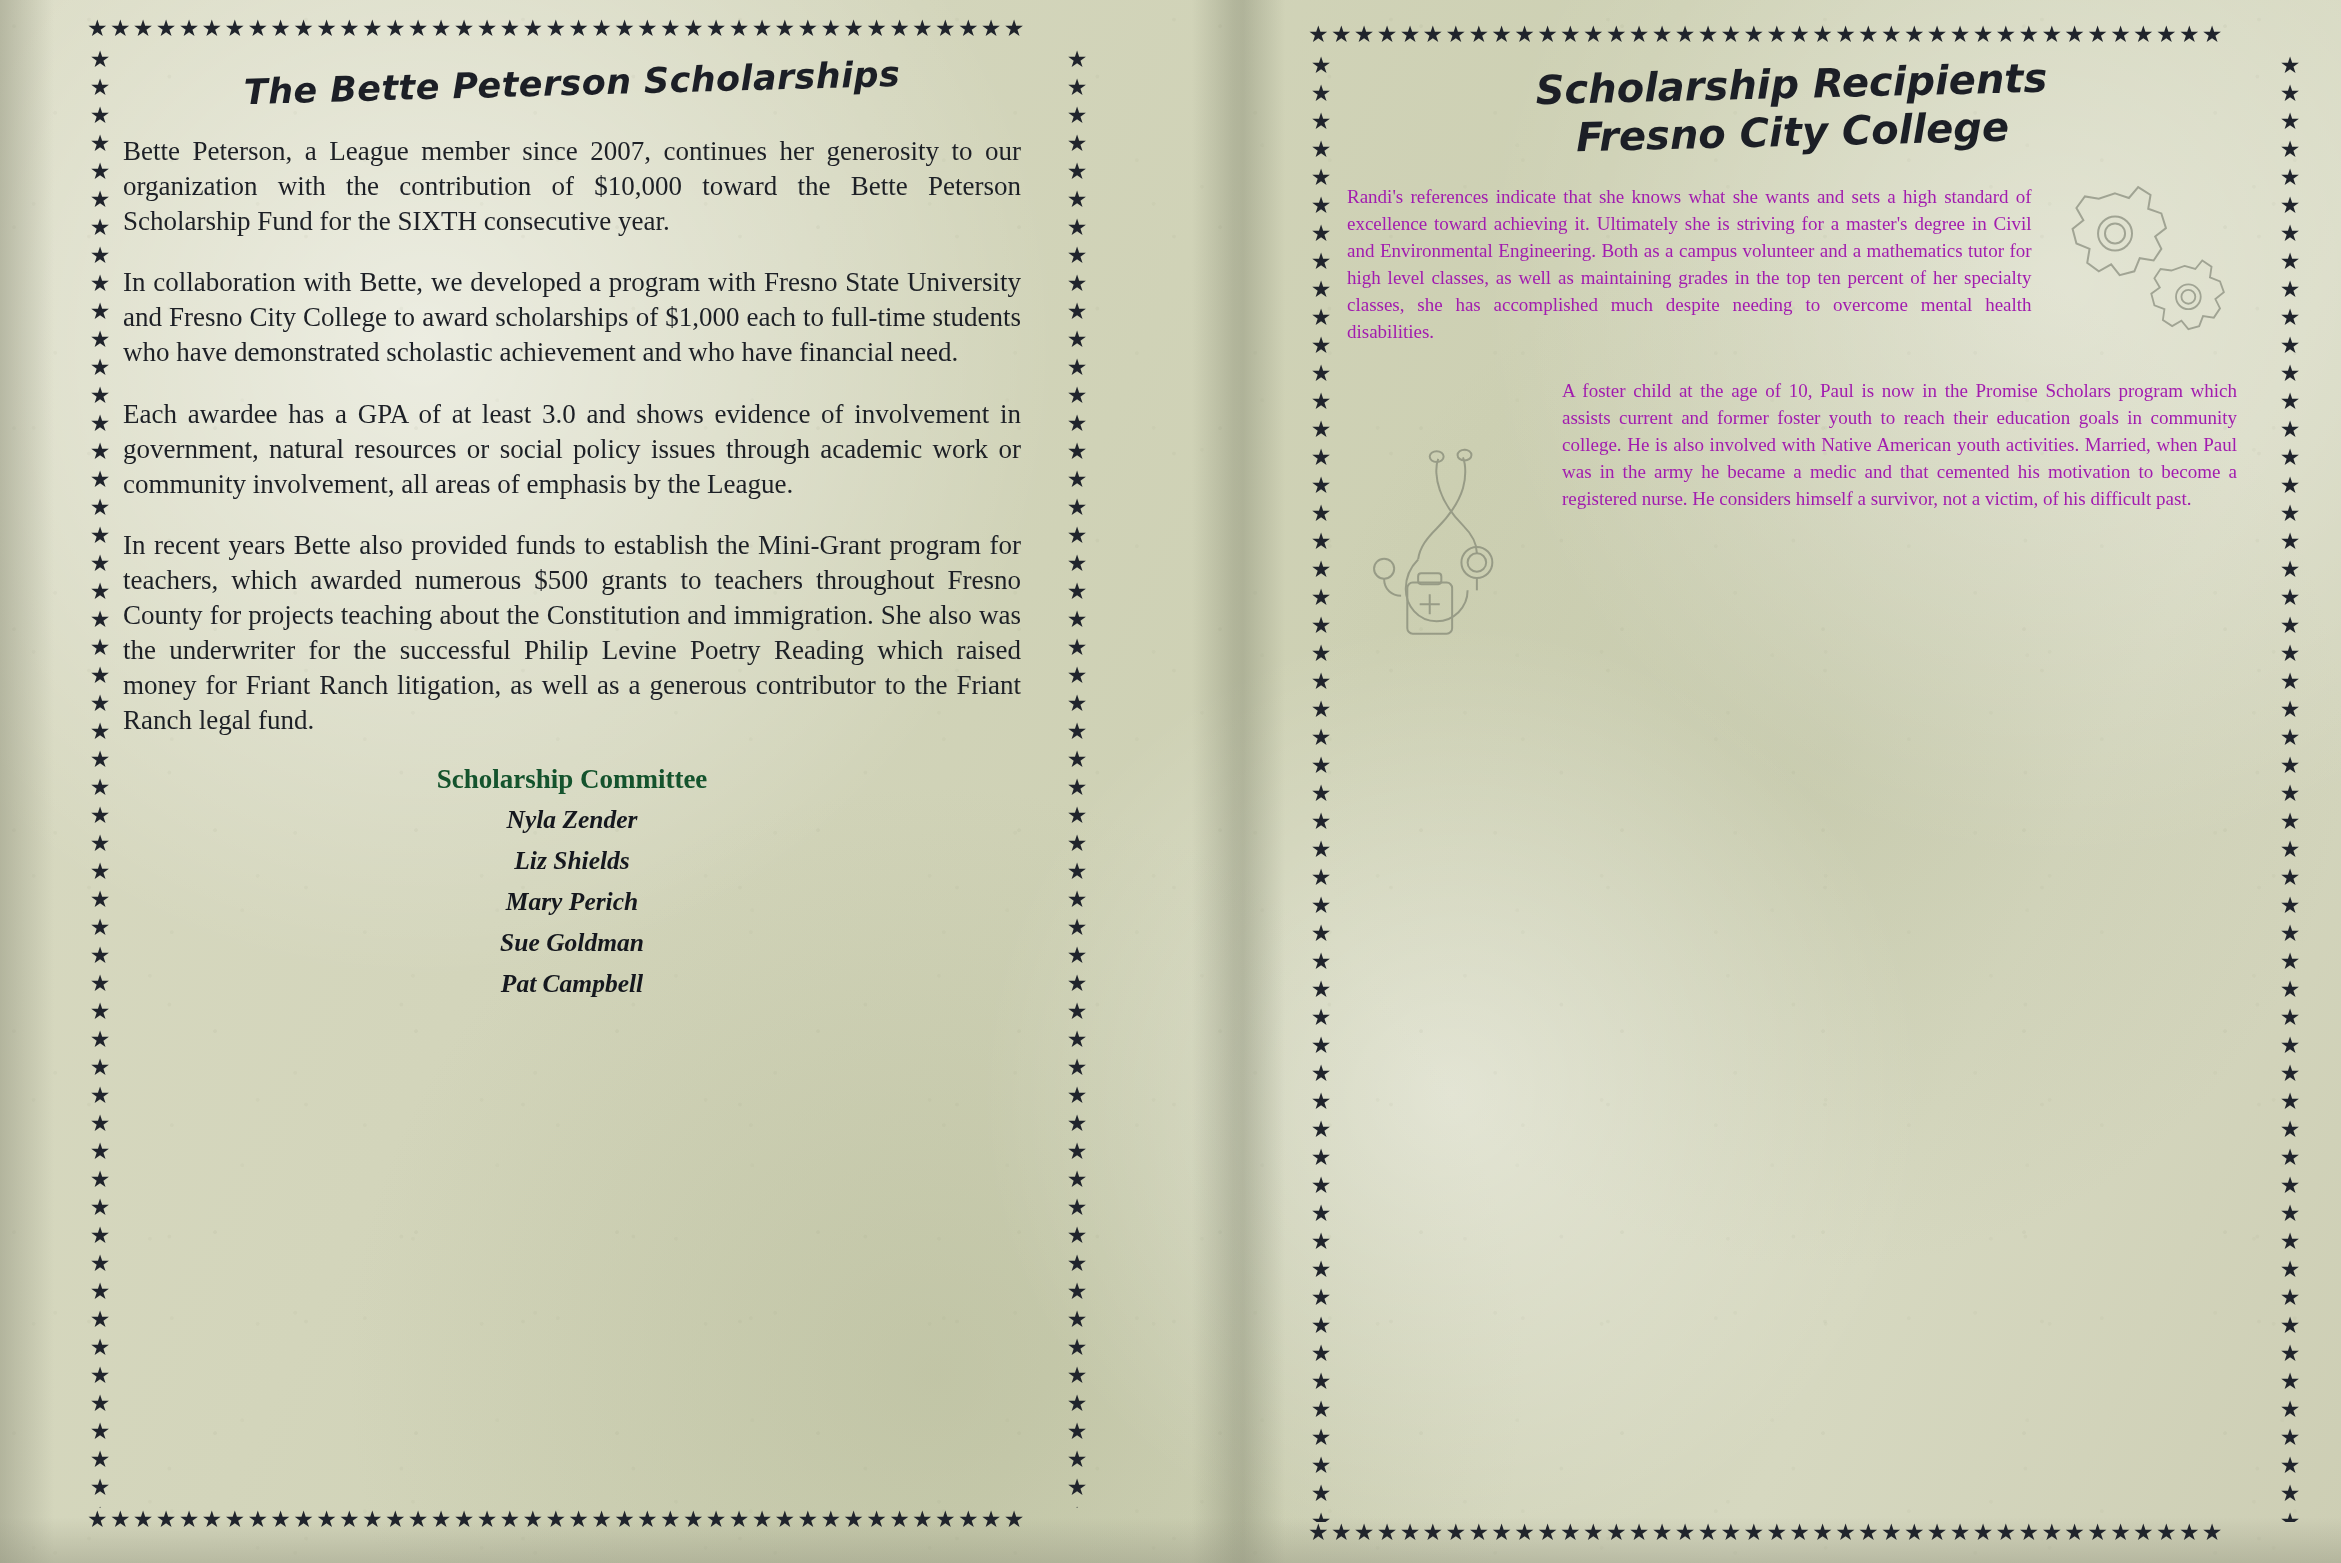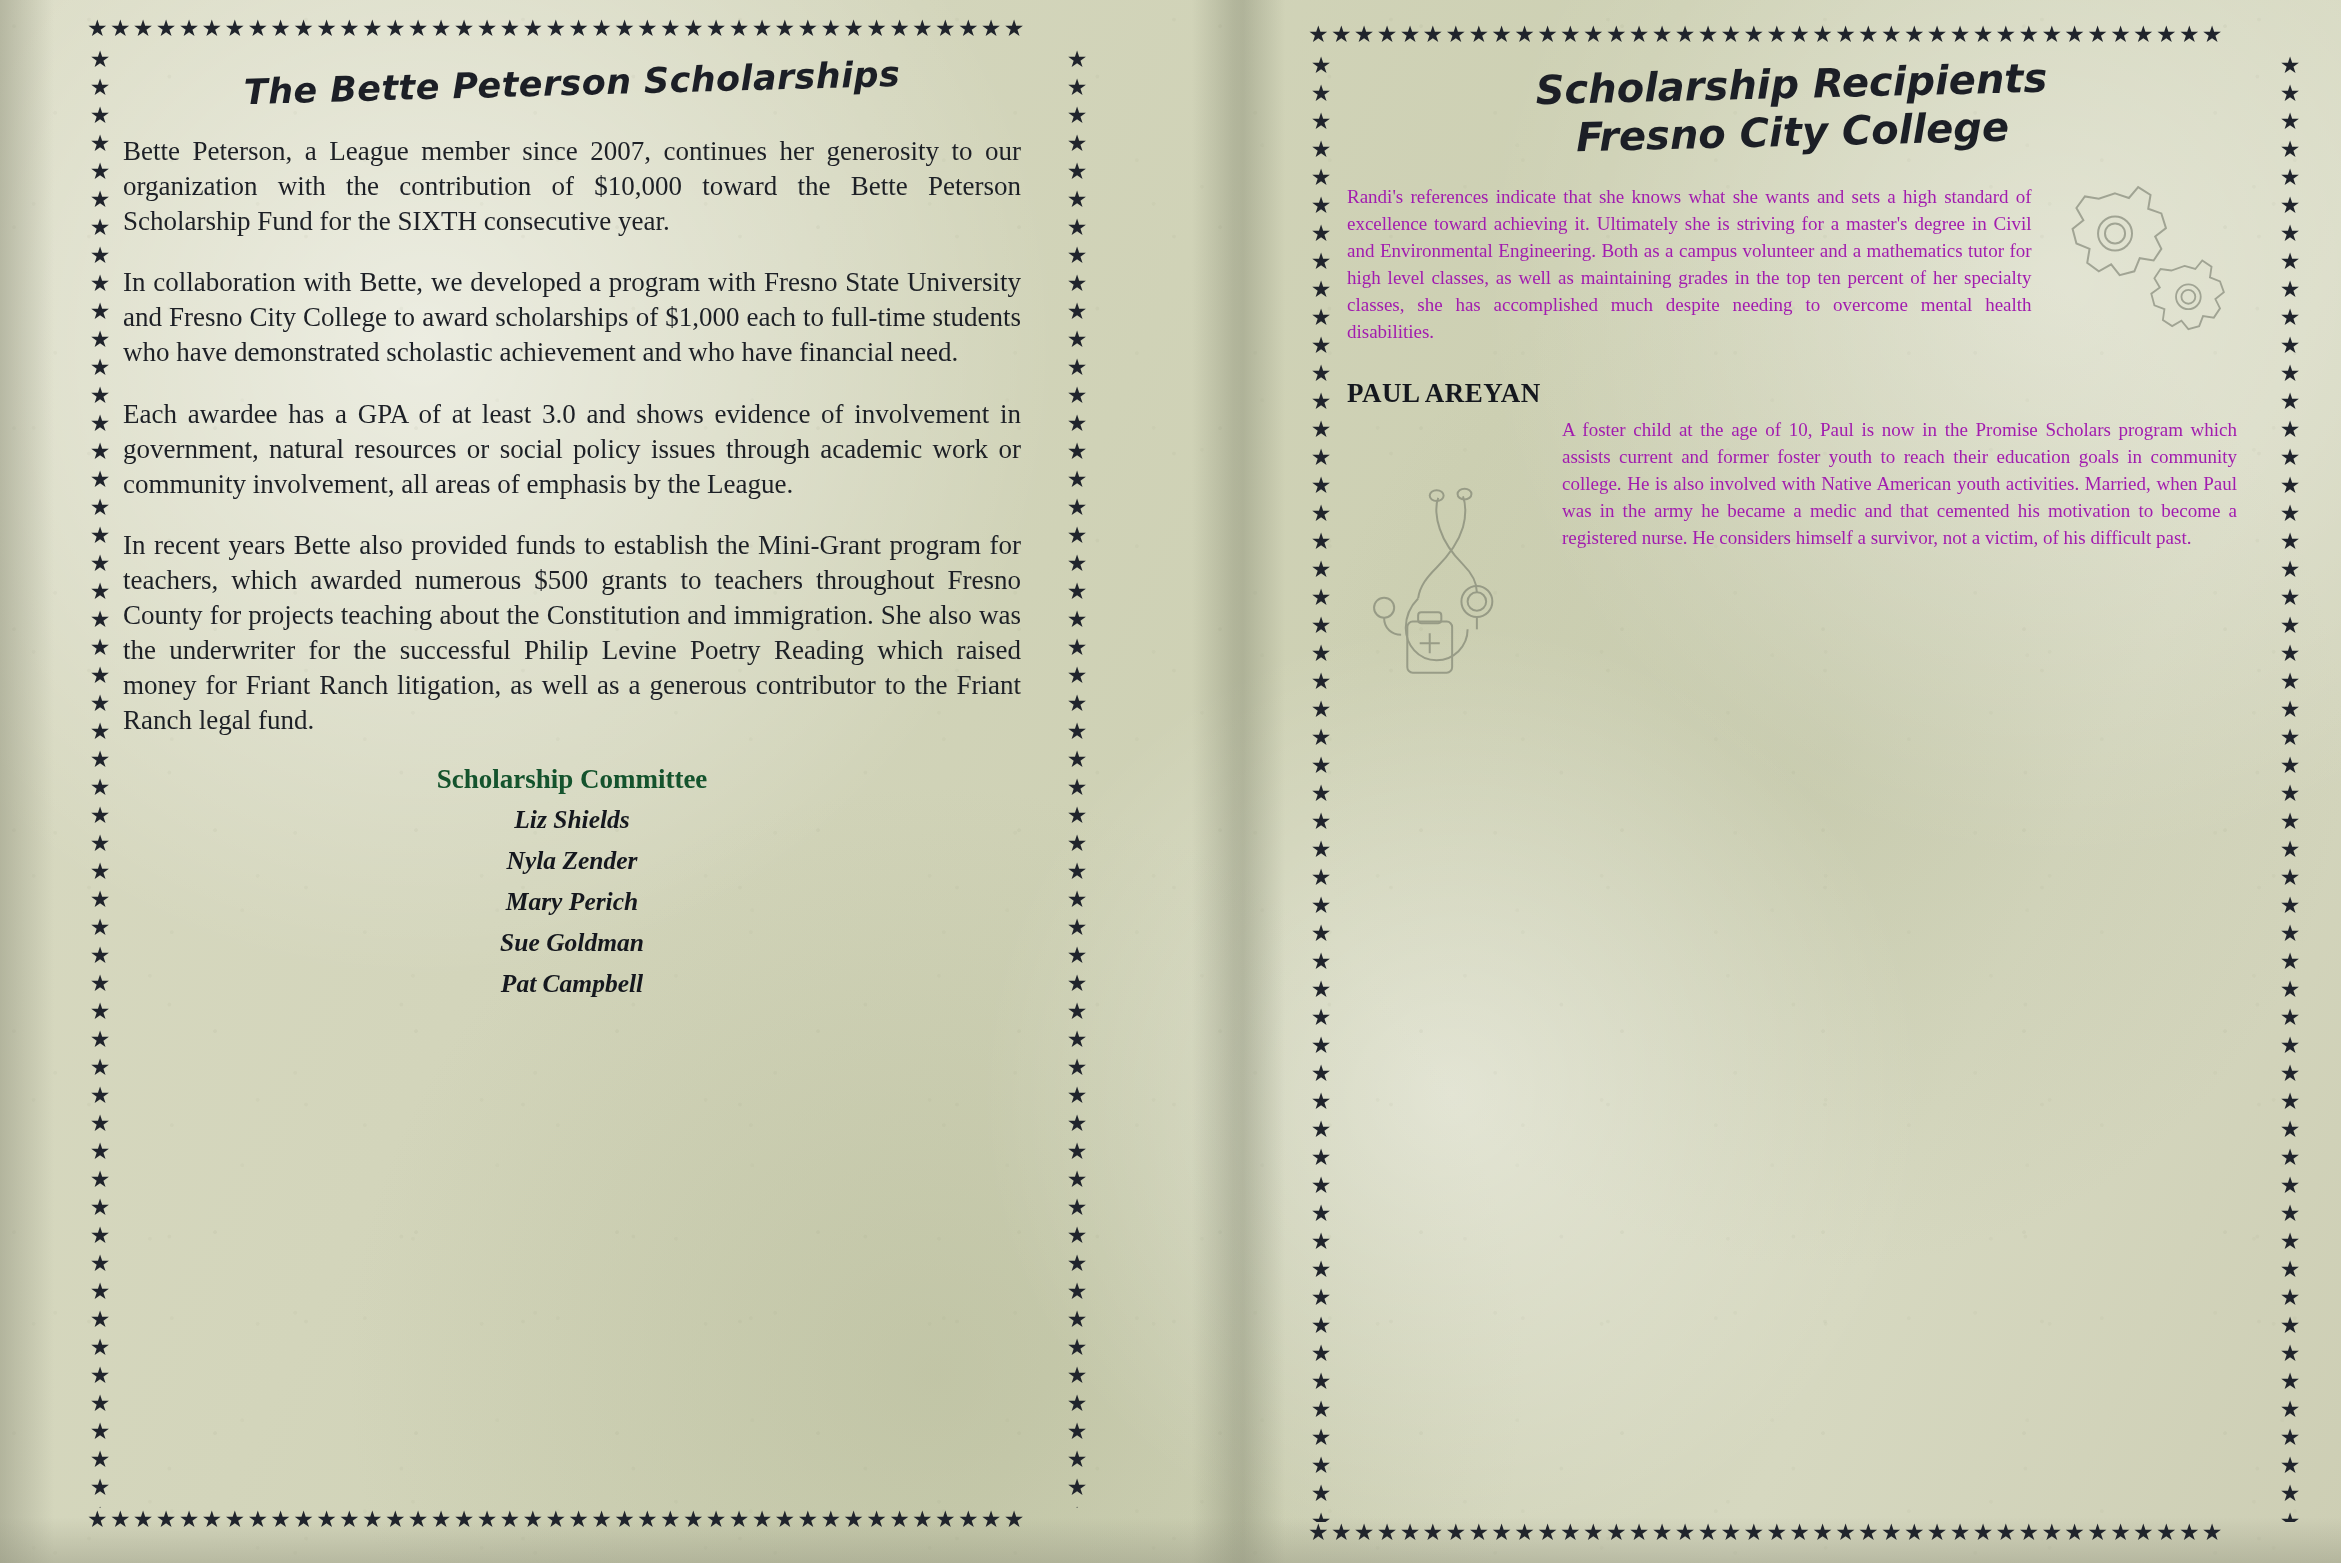--- a/index.html
+++ b/index.html
@@ -212,22 +212,22 @@
   <div class="left-content">
     <h1 class="script-title">The Bette Peterson Scholarships</h1>
 
     <p>Bette Peterson, a League member since 2007, continues her generosity to our organization with the contribution of $10,000 toward the Bette Peterson Scholarship Fund for the SIXTH consecutive year.</p>
     <p>In collaboration with Bette, we developed a program with Fresno State University and Fresno City College to award scholarships of $1,000 each to full-time students who have demonstrated scholastic achievement and who have financial need.</p>
     <p>Each awardee has a GPA of at least 3.0 and shows evidence of involvement in government, natural resources or social policy issues through academic work or community involvement, all areas of emphasis by the League.</p>
     <p>In recent years Bette also provided funds to establish the Mini-Grant program for teachers, which awarded numerous $500 grants to teachers throughout Fresno County for projects teaching about the Constitution and immigration. She also was the underwriter for the successful Philip Levine Poetry Reading which raised money for Friant Ranch litigation, as well as a generous contributor to the Friant Ranch legal fund.</p>
 
     <div class="committee">
       <div class="committee-title">Scholarship Committee</div>
+      <div class="committee-name">Nyla Zender</div>
       <div class="committee-name">Liz Shields</div>
-      <div class="committee-name">Nyla Zender</div>
       <div class="committee-name">Mary Perich</div>
       <div class="committee-name">Sue Goldman</div>
       <div class="committee-name">Pat Campbell</div>
     </div>
   </div>
 </div>
 
 <div class="panel" id="right-panel">
 
   <div class="star-row" style="left:0; top:0; width:998px;">★★★★★★★★★★★★★★★★★★★★★★★★★★★★★★★★★★★★★★★★</div>
@@ -249,21 +249,20 @@
       </g>
       <g fill="none" stroke="#6d7263" stroke-width="2.4">
         <path d="M182 112 l14 4 9 -11 12 8 -2 14 13 5 5 14 -11 9 6 12 -8 12 -14 -2 -5 13 -14 4 -9 -11 -12 7 -12 -8 2 -14 -13 -5 -4 -15 11 -8 -7 -12 8 -12 14 2 z"></path>
         <circle cx="187" cy="152" r="16"></circle>
         <circle cx="187" cy="152" r="9"></circle>
       </g>
     </svg>
 
     <p class="recipient-body wrap-gear">Randi's references indicate that she knows what she wants and sets a high standard of excellence toward achieving it.  Ultimately she is striving for a master's degree in Civil and Environmental Engineering.  Both as a campus volunteer and a mathematics tutor for high level classes, as well as maintaining grades in the top ten percent of her specialty classes, she has accomplished much despite needing to overcome mental health disabilities.</p>
 
-    <div class="recipient-name">PAUL AREYAN</div>
 
     <svg class="steth-float art" viewBox="0 0 260 260">
       <g fill="none" stroke="#6d7263" stroke-width="2.6">
         <path d="M118 18 c-4 10 -3 26 2 40 6 18 18 34 30 46 10 10 18 22 18 36"></path>
         <path d="M150 16 c4 10 4 26 0 40 -6 20 -20 38 -34 52 -12 12 -22 24 -24 40"></path>
         <ellipse cx="116" cy="15" rx="9" ry="7"></ellipse>
         <ellipse cx="152" cy="13" rx="9" ry="7"></ellipse>
         <path d="M92 148 c-10 10 -16 24 -16 38 0 22 16 42 40 42 22 0 40 -18 40 -40"></path>
         <circle cx="168" cy="152" r="20"></circle>
         <circle cx="168" cy="152" r="12"></circle>

